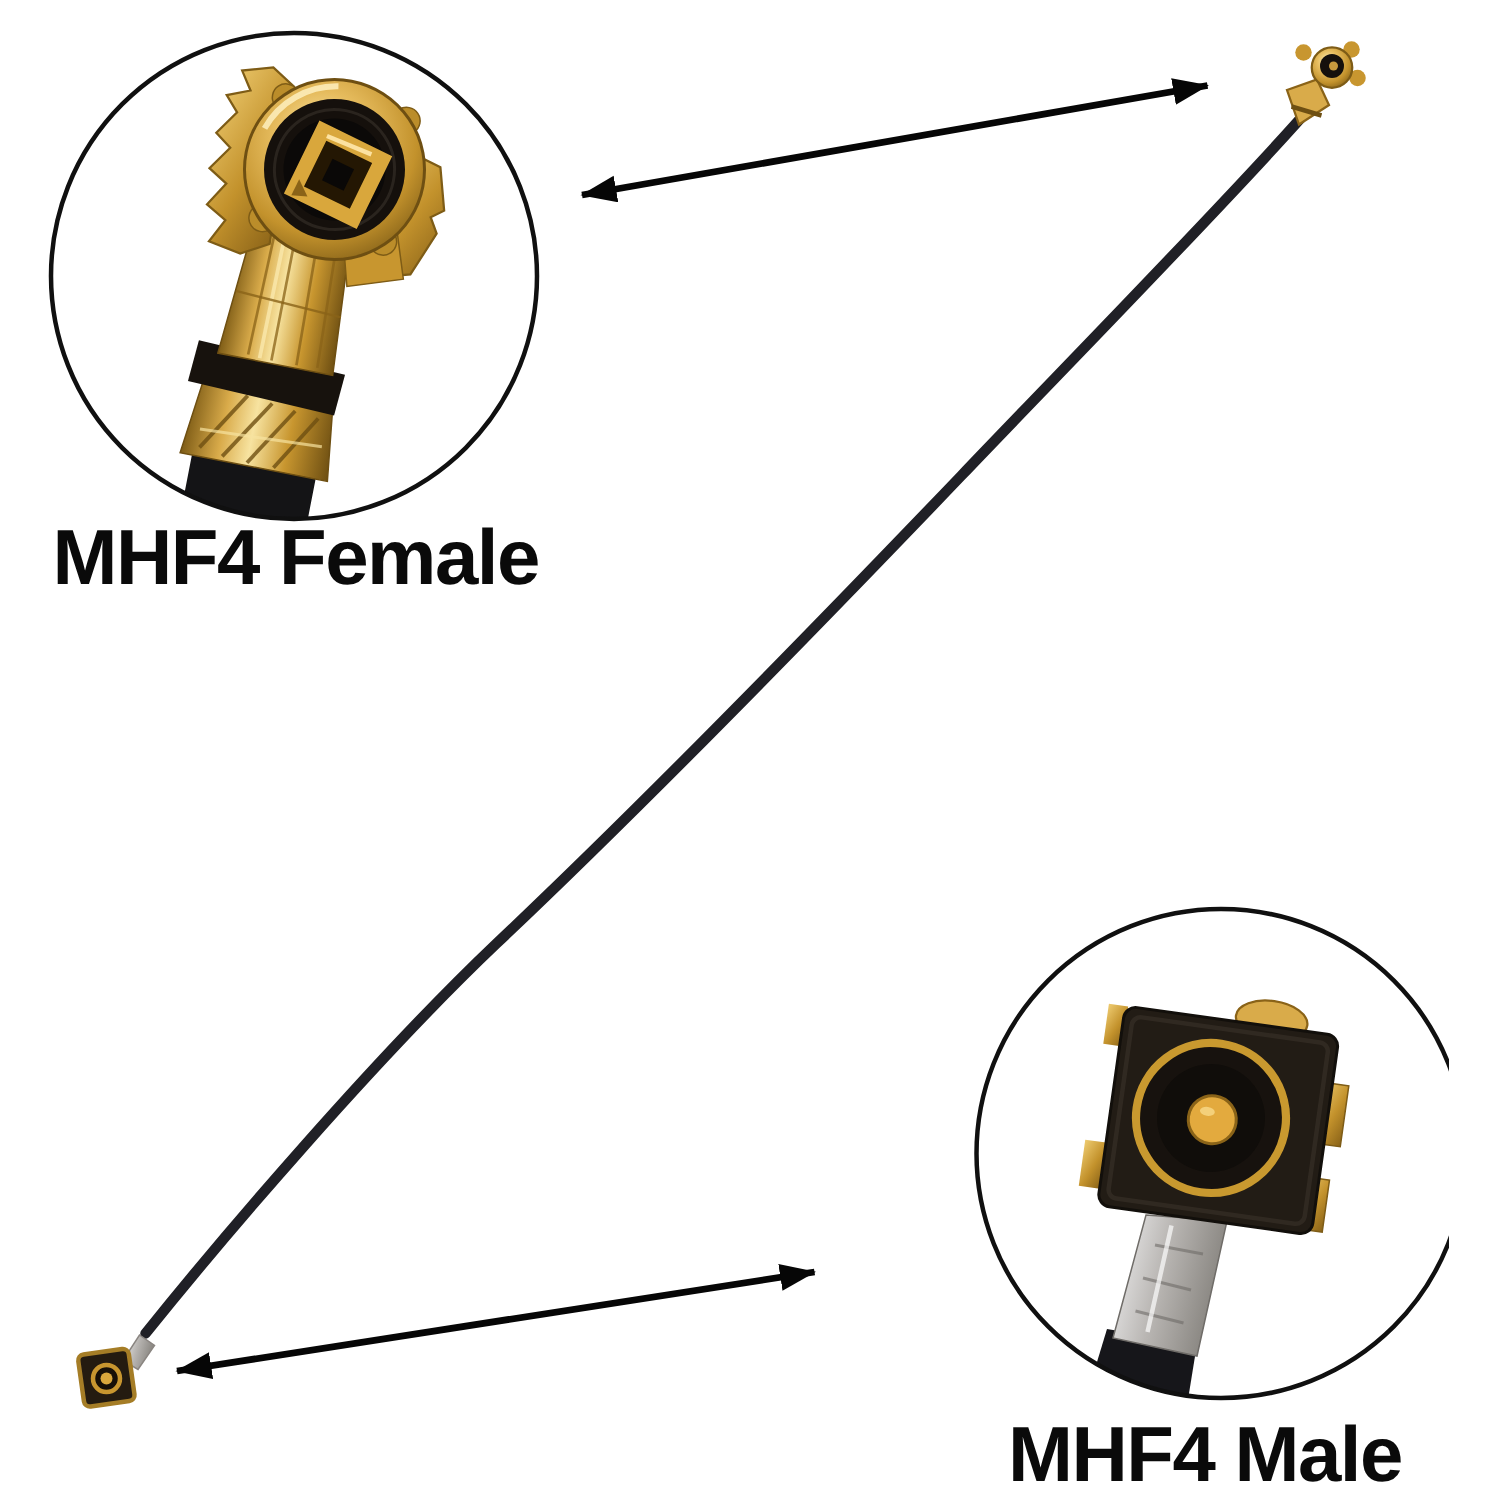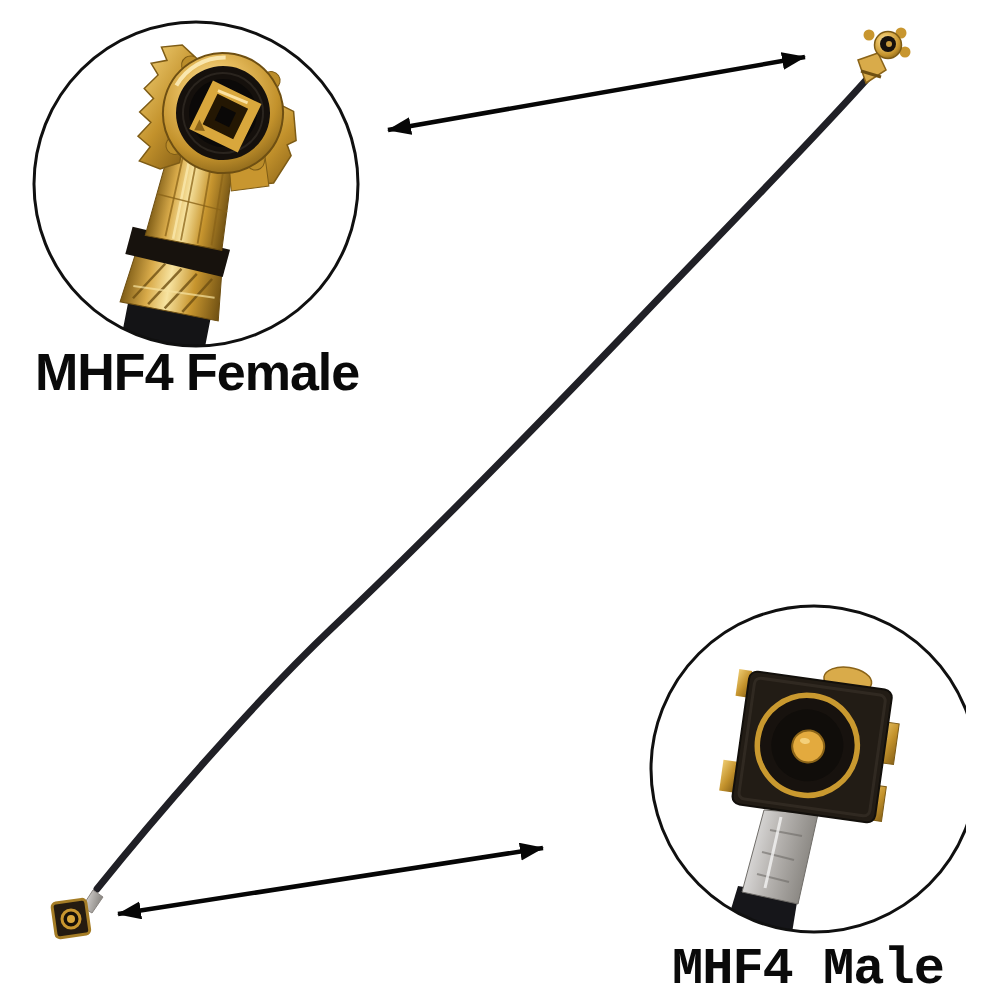--- a/index.html
+++ b/index.html
@@ -16,21 +16,21 @@
     position: absolute;
     color: #0a0a0a;
     font-size: 52px;
     font-weight: 600;
     letter-spacing: -1px;
     line-height: 1;
     white-space: nowrap;
     user-select: none;
   }
   .label-female { left: 35px; top: 346px; }
-  .label-male  { left: 672px; top: 944px; font-family: Liberation Mono, monospace; }
+  .label-male  { left: 672px; top: 944px; }
 </style>
 </head>
 <body>
 
 <div class="stage">
 
 <svg width="1001" height="1001" viewBox="0 0 1001 1001">
   <defs>
     <marker id="ah" markerUnits="userSpaceOnUse" markerWidth="28" markerHeight="22" refX="23" refY="9" orient="auto-start-reverse">
       <path d="M0,0 L24,9 L0,18 Z" fill="#060606"></path>

